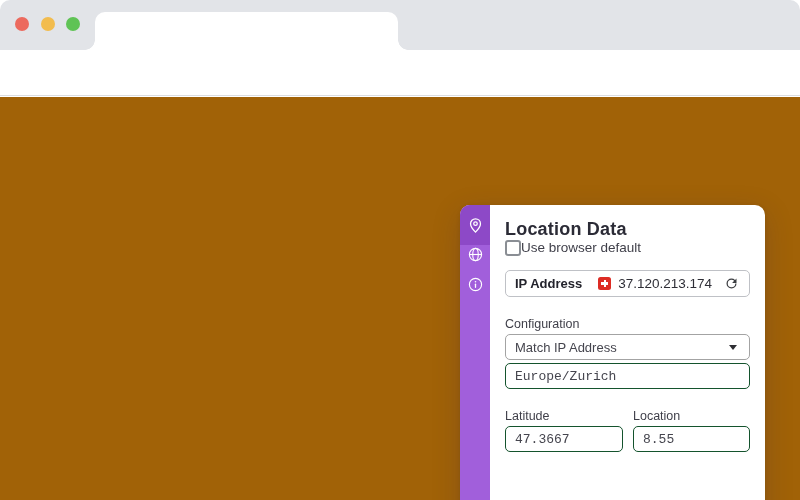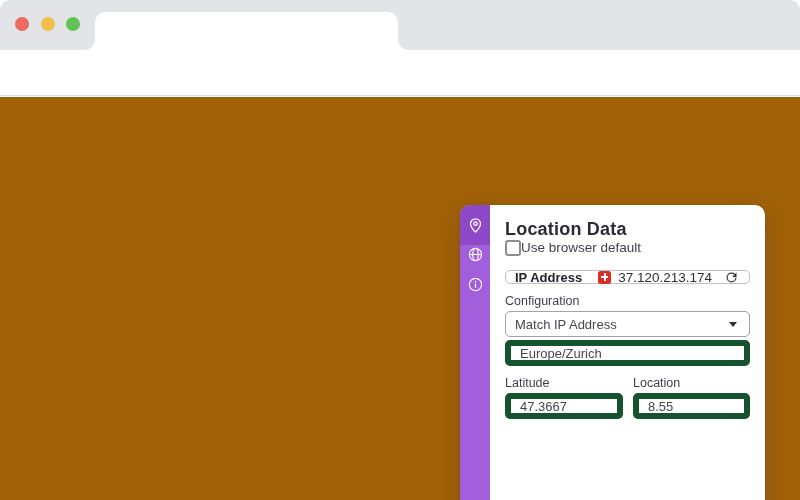--- a/index.html
+++ b/index.html
@@ -48,31 +48,31 @@
   .rail-item.active{top:0;height:40px;background:var(--rail-active);border-radius:10px 0 0 0;}
   .rail-item.globe{top:34px;}
   .rail-item.info{top:64px;}
 
   .content{flex:1;padding:0 15px;}
   .pop-title{margin-top:14px;font-size:18px;font-weight:700;color:var(--ink-title);letter-spacing:.2px;}
   .cb-row{margin-top:0;height:17px;display:flex;align-items:flex-start;}
   .cb{width:16px;height:16px;border:2px solid #8A8E94;border-radius:3px;background:#fff;cursor:pointer;flex:0 0 16px;}
   .cb-label{font-size:13.5px;color:var(--ink-label);}
 
-  .ip-box{margin-top:13px;height:14px;border:1px solid #BFC1C6;border-radius:5px;display:flex;align-items:center;padding:0 9px;gap:7px;}
+  .ip-box{margin-top:13px;height:27px;border:1px solid #BFC1C6;border-radius:5px;display:flex;align-items:center;padding:0 9px;gap:7px;}
   .ip-label{font-size:13px;font-weight:700;color:#23232C;margin-right:9px;}
   .flag{position:relative;width:13px;height:13px;border-radius:2.5px;background:var(--flag-red);flex:0 0 13px;}
   .flag::before,.flag::after{content:"";position:absolute;background:#fff;}
   .flag::before{left:2.8px;top:5.4px;width:7.4px;height:2.2px;}
   .flag::after{left:5.4px;top:2.8px;width:2.2px;height:7.4px;}
   .ip-value{font-size:13.5px;color:#2E2E36;text-align:center;}
   .ip-reload{margin-left:auto;width:17px;height:17px;background:none;border:none;cursor:pointer;color:#3B3D41;display:flex;align-items:center;justify-content:center;padding:0;}
 
-  .f-label{margin-top:10px;font-size:12.5px;color:var(--ink-label);}
-  .txt{display:block;margin-top:3px;width:100%;height:26px;border:6px solid #14532d;border-radius:5px;padding:0 9px;font-size:13px;color:var(--ink-value);font-family:Liberation Sans, sans-serif;background:#fff;outline:none;}
+  .f-label{margin-top:20px;font-size:12.5px;color:var(--ink-label);}
+  .txt{display:block;margin-top:3px;width:100%;height:26px;border:1px solid #14532d;border-radius:5px;padding:0 9px;font-size:13px;color:var(--ink-value);font-family:Liberation Mono, monospace;background:#fff;outline:none;}
   .select{margin-top:3px;height:26px;border:1px solid #a3a3a3;border-radius:5px;display:flex;align-items:center;padding:0 9px;font-size:13px;color:var(--ink-value);cursor:pointer;background:#fff;}
   .caret{margin-left:auto;margin-right:3px;width:0;height:0;border-left:4.5px solid transparent;border-right:4.5px solid transparent;border-top:5.5px solid #2E2E33;}
   .coords{display:flex;gap:10px;}
   .coords .col{width:118px;}
   .coords .col:last-child{width:117px;}
 </style>
 </head>
 <body>
 
 <div class="window">

